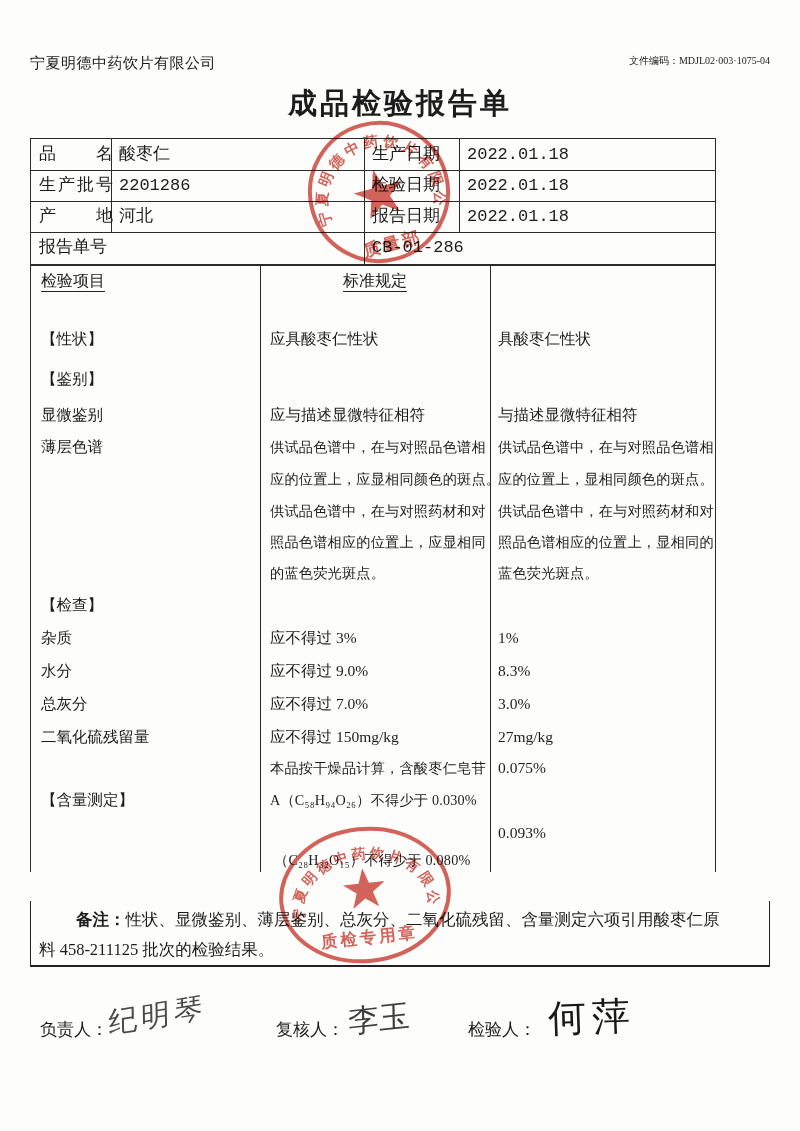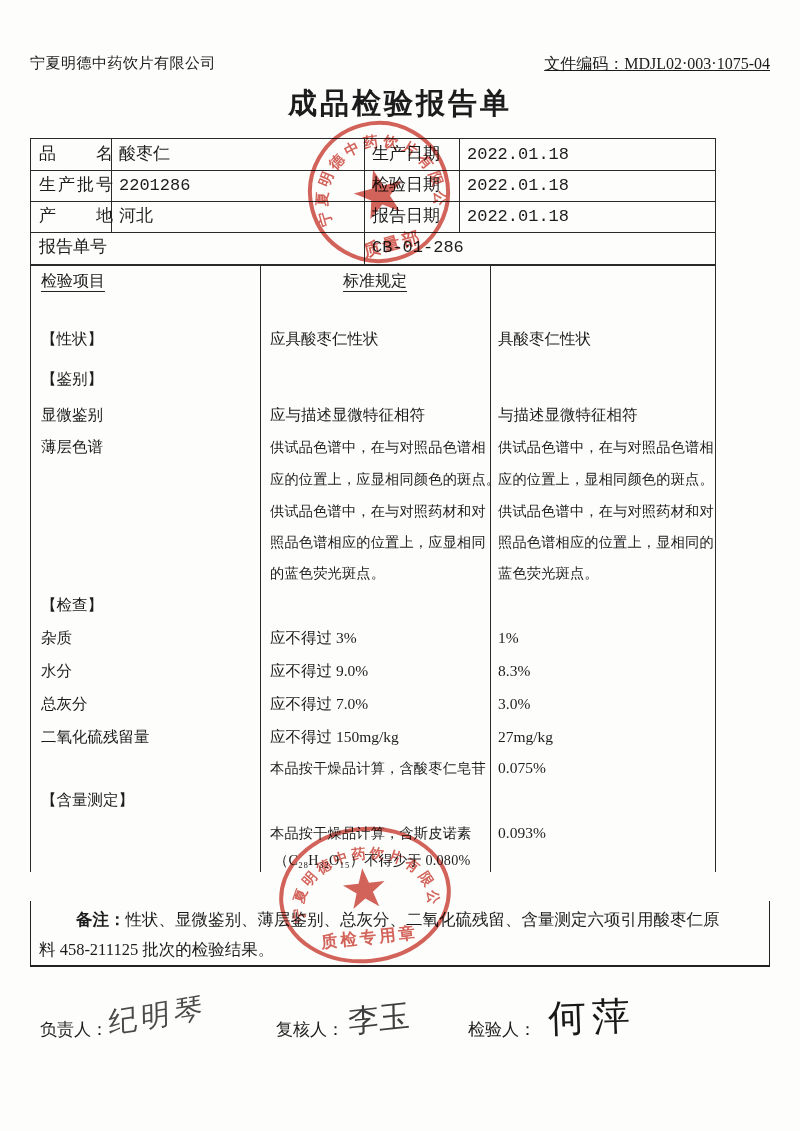--- a/index.html
+++ b/index.html
@@ -2,21 +2,21 @@
 <html><head>
 <meta charset="utf-8">
 <style>
   html,body{margin:0;padding:0;background:#888;}
   .page{
     position:relative;width:800px;height:1131px;background:#fdfdfc;
     font-family:"Liberation Serif","DejaVu Serif",serif;color:#1c1c1c;
     overflow:hidden;margin:0 auto;
   }
   .hdr-left{position:absolute;left:30px;top:54px;font-size:15px;letter-spacing:.5px;}
-  .hdr-right{position:absolute;right:30px;top:54px;font-size:16px;text-decoration:underline;}
+  .hdr-right{position:absolute;right:30px;top:54px;font-size:10px;}
   .title{position:absolute;left:0;top:84px;width:100%;text-align:center;
          font-size:29px;font-weight:bold;letter-spacing:3px;}
   
   .t1{position:absolute;left:30px;top:138px;width:684px;height:126px;border:1.5px solid #2a2a2a;}
   .t1 .hline{position:absolute;left:0;width:100%;height:1px;background:#2a2a2a;}
   .t1 .vline{position:absolute;top:0;width:1px;background:#2a2a2a;}
   .cell{position:absolute;font-size:17px;line-height:20px;white-space:nowrap;font-family:Liberation Mono, monospace;}
   .spread{width:74px;text-align:justify;text-align-last:justify;}
   
   .t2{position:absolute;left:30px;top:264px;width:684px;height:607px;
@@ -104,21 +104,21 @@
     <div class="l wrap" style="left:239px;top:172px">供试品色谱中，在与对照品色谱相</div>
     <div class="l wrap" style="left:239px;top:204px">应的位置上，应显相同颜色的斑点。</div>
     <div class="l wrap" style="left:239px;top:236px">供试品色谱中，在与对照药材和对</div>
     <div class="l wrap" style="left:239px;top:267px">照品色谱相应的位置上，应显相同</div>
     <div class="l wrap" style="left:239px;top:298px">的蓝色荧光斑点。</div>
     <div class="l" style="left:239px;top:363px">应不得过 3%</div>
     <div class="l" style="left:239px;top:396px">应不得过 9.0%</div>
     <div class="l" style="left:239px;top:429px">应不得过 7.0%</div>
     <div class="l" style="left:239px;top:462px">应不得过 150mg/kg</div>
     <div class="l wrap" style="left:239px;top:493px">本品按干燥品计算，含酸枣仁皂苷</div>
-    <div class="l wrap" style="left:239px;top:558px">本品按干燥品计算，含斯皮诺素</div>
+    <div class="l wrap" style="left:239px;top:525px">A（C₅₈H₉₄O₂₆）不得少于 0.030%</div>
     <div class="l wrap" style="left:243px;top:585px">（C₂₈H₃₂O₁₅）不得少于 0.080%</div>
 
     <div class="l" style="left:467px;top:64px">具酸枣仁性状</div>
     <div class="l" style="left:467px;top:140px">与描述显微特征相符</div>
     <div class="l wrap" style="left:467px;top:172px">供试品色谱中，在与对照品色谱相</div>
     <div class="l wrap" style="left:467px;top:204px">应的位置上，显相同颜色的斑点。</div>
     <div class="l wrap" style="left:467px;top:236px">供试品色谱中，在与对照药材和对</div>
     <div class="l wrap" style="left:467px;top:267px">照品色谱相应的位置上，显相同的</div>
     <div class="l wrap" style="left:467px;top:298px">蓝色荧光斑点。</div>
     <div class="l" style="left:467px;top:363px">1%</div>

